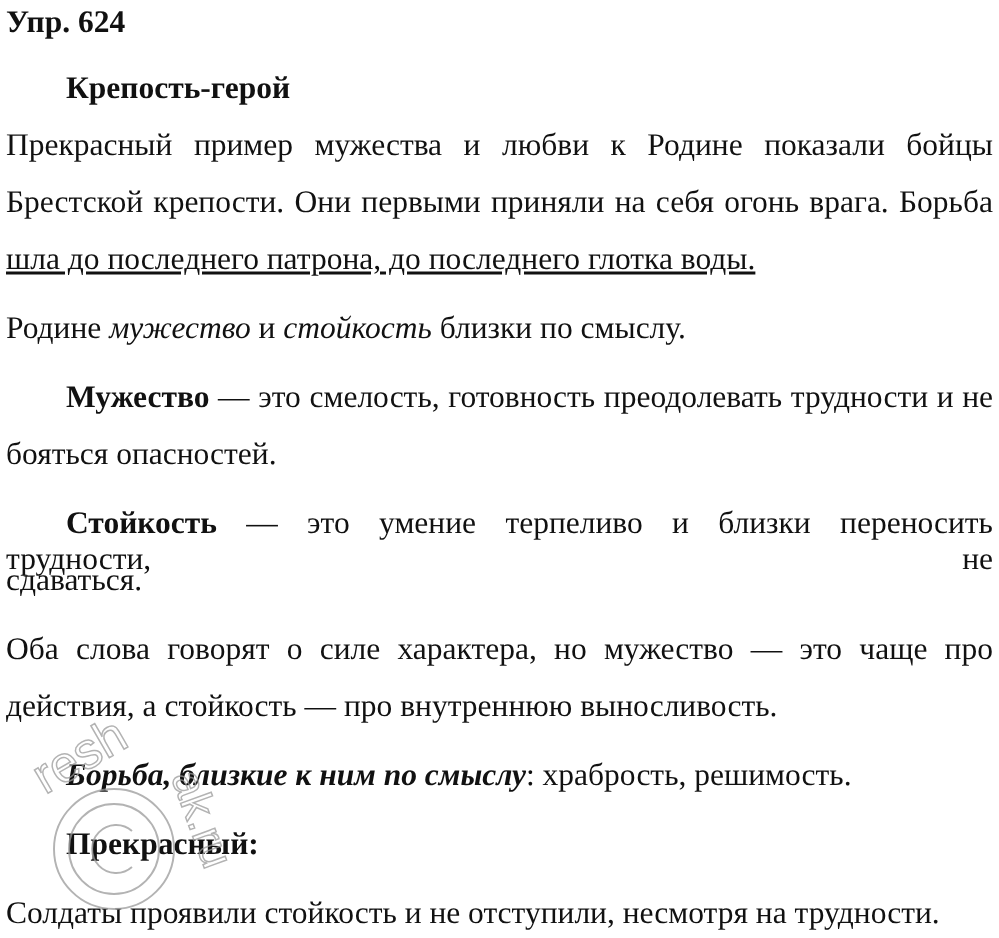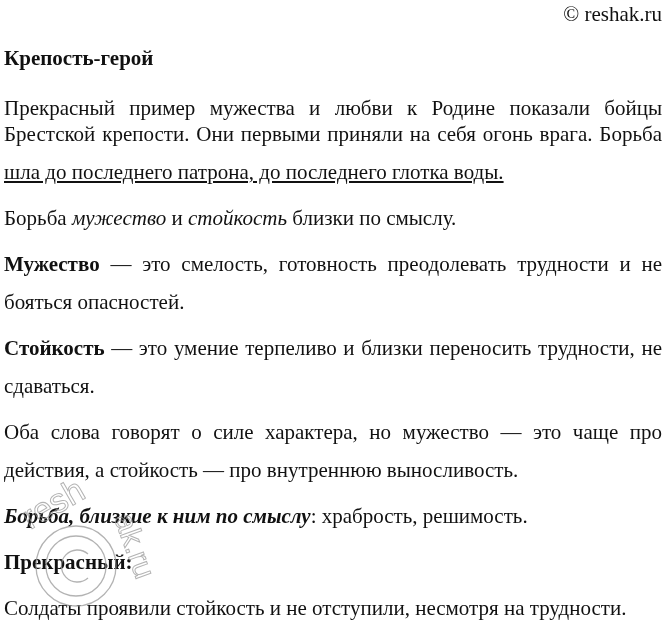--- a/index.html
+++ b/index.html
@@ -47,49 +47,49 @@
       left: 0;
       white-space: nowrap;
       line-height: 24px;
     }
     .justify {
       width: 658px;
       text-align: justify;
       text-align-last: justify;
       white-space: normal;
     }
-    .bold { font-weight: bold; }
+    .bold { font-weight: bold; margin-left: 40px; }
     .italic { font-style: italic; }
     .watermark {
       position: absolute;
       left: 18px;
       top: 478px;
       width: 150px;
       height: 140px;
       pointer-events: none;
       opacity: 0.75;
     }
   </style>
 </head>
 <body>
 
 <div class="page">
 
   <div class="header">
-    <span class="copyright">© reshak.ru</span>
+    <span class="exercise">Упр. 624</span>
   </div>
 
   <div class="line bold" style="top:46px;">Крепость-герой</div>
 
-  <div class="line justify" style="top:96px;">Прекрасный пример мужества и любви к Родине показали бойцы</div>
+  <div class="line justify" style="top:84px;">Прекрасный пример мужества и любви к Родине показали бойцы</div>
   <div class="line justify" style="top:122px;">Брестской крепости. Они первыми приняли на себя огонь врага. Борьба</div>
   <div class="line" style="top:160px;text-decoration:underline;">шла до последнего патрона, до последнего глотка воды.</div>
 
   <div class="line" style="top:206px;">
-    <span>Борьба </span><span class="italic">мужество</span><span> и </span><span class="italic">стойкость</span><span> близки по смыслу.</span>
+    <span>Родине </span><span class="italic">мужество</span><span> и </span><span class="italic">стойкость</span><span> близки по смыслу.</span>
   </div>
 
   <div class="line justify" style="top:252px;">
     <span class="bold">Мужество</span><span> — это смелость, готовность преодолевать трудности и не</span>
   </div>
   <div class="line" style="top:290px;">бояться опасностей.</div>
 
   <div class="line justify" style="top:336px;">
     <span class="bold">Стойкость</span><span> — это умение терпеливо и близки переносить трудности, не</span>
   </div>

